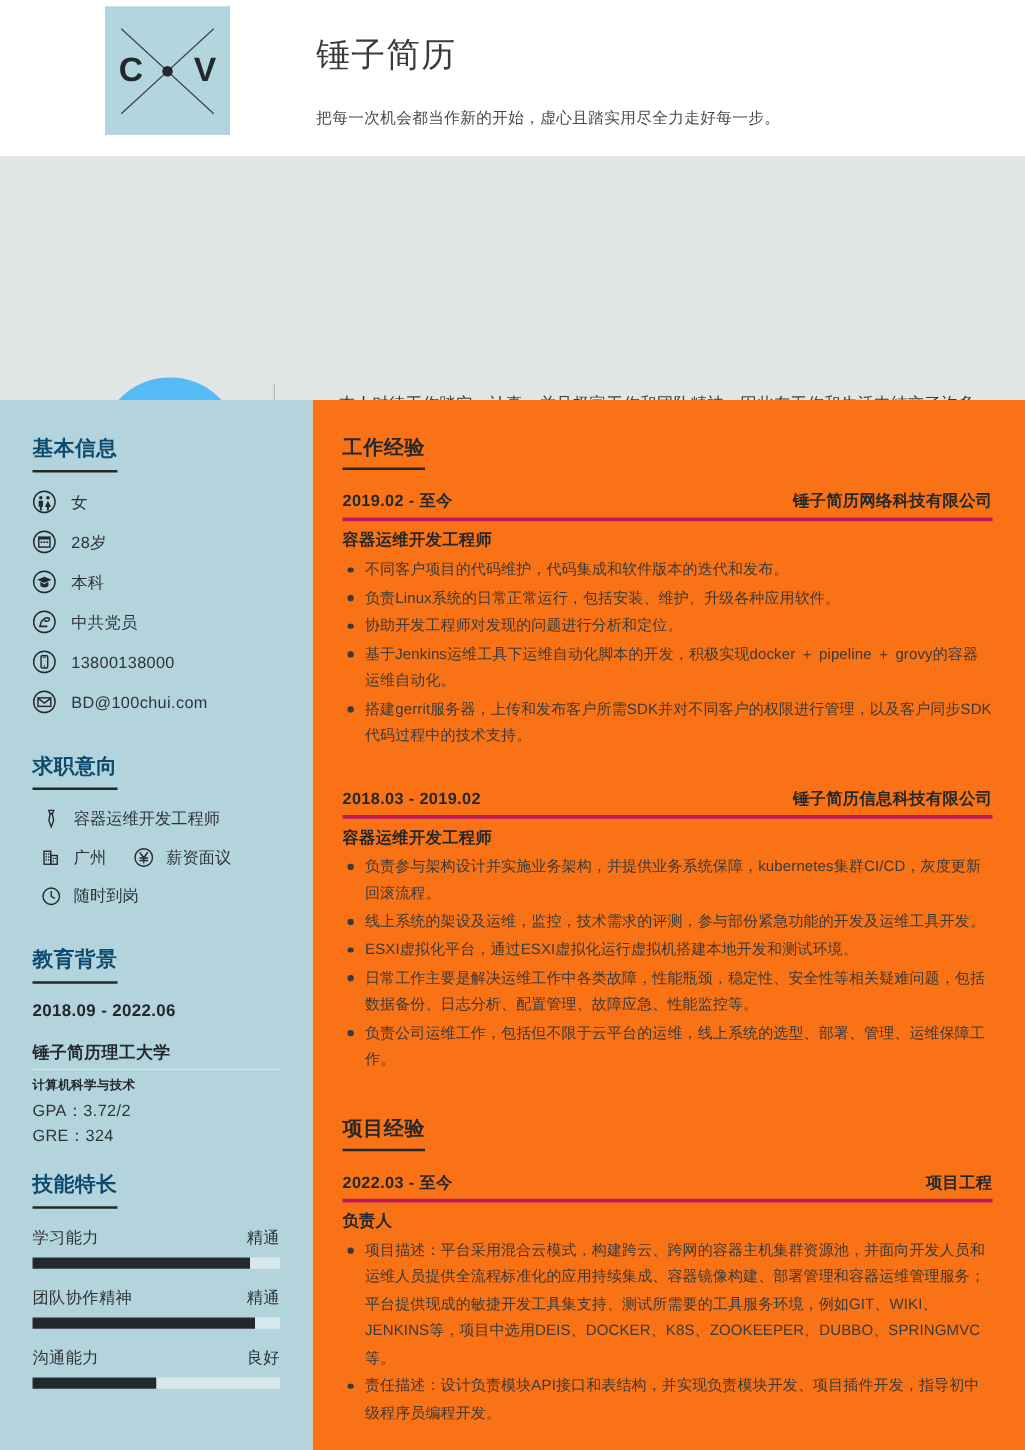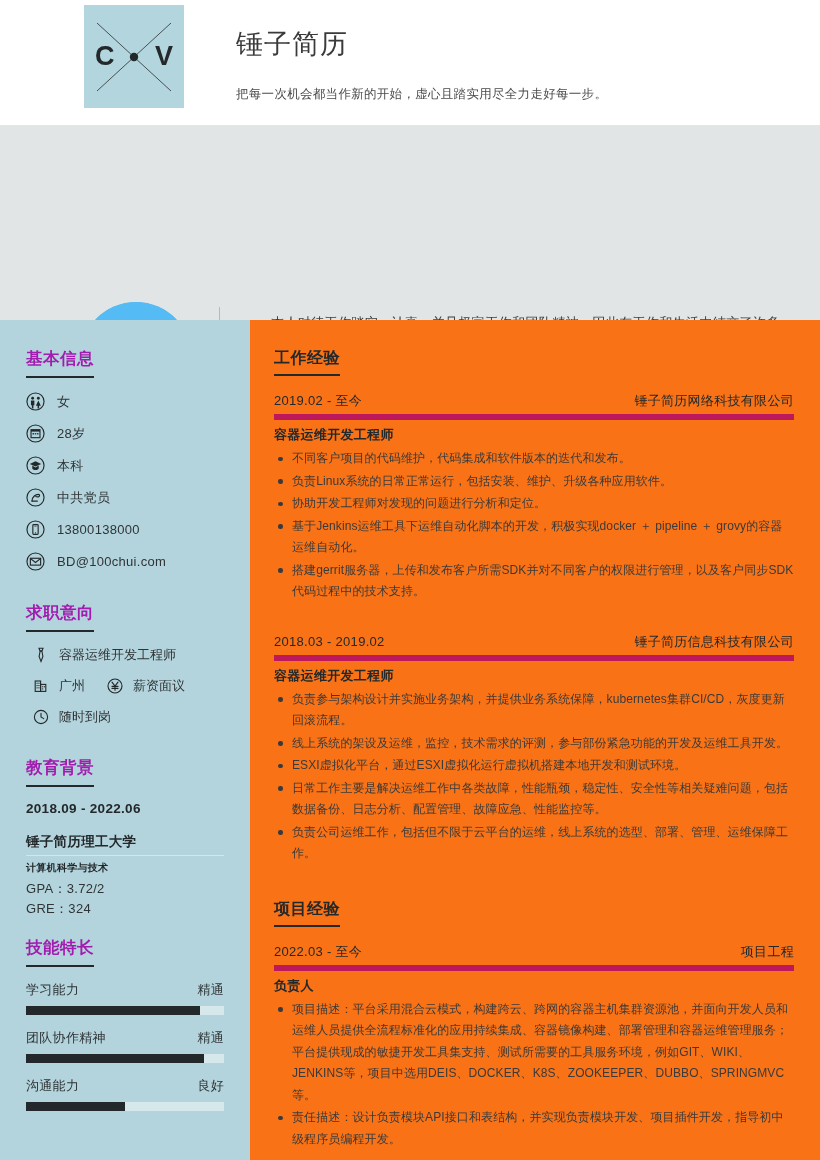--- a/index.html
+++ b/index.html
@@ -51,21 +51,21 @@
     font-size: 27px;
     font-weight: 700;
     color: #23282b;
     letter-spacing: 0;
     padding: 0 4px;
   }
   .logo-x { position: absolute; inset: 0; }
 
   .header-text {
     position: absolute;
-    left: 236px;
+    left: 253px;
     top: 28px;
   }
   .resume-title {
     font-size: 27px;
     color: #3a3a3a;
     font-weight: 400;
     letter-spacing: 1px;
     line-height: 1.2;
   }
   .resume-slogan {
@@ -133,21 +133,21 @@
   .content {
     flex: 1;
     background: #f97316;
     padding: 28px 26px 0 24px;
   }
 
   
   .side-h {
     font-size: 16.5px;
     font-weight: 700;
-    color: #a21caf;
+    color: #0c4a6e;
     letter-spacing: 0.5px;
     padding-bottom: 6px;
     display: inline-block;
     border-bottom: 2.5px solid #23282b;
     margin-bottom: 14px;
   }
   .main-h {
     font-size: 16px;
     font-weight: 700;
     color: #23282b;
@@ -213,22 +213,22 @@
     display: flex; justify-content: space-between; align-items: baseline;
     font-size: 13px; color: #2f3436; margin-bottom: 7px; letter-spacing: 0.3px;
   }
   .bar-bg { height: 9px; background: #d7e8ec; width: 100%; }
   .bar-fill { height: 9px; background: #23282b; }
 
   
   .job { margin-bottom: 16px; }
   .job-head {
     display: flex; justify-content: space-between; align-items: baseline;
-    font-size: 13px; font-weight: 400; color: #23282b;
-    border-bottom: 6px solid #be185d;
+    font-size: 13px; font-weight: 700; color: #23282b;
+    border-bottom: 3px solid #be185d;
     padding-bottom: 4px; letter-spacing: 0.3px; gap: 44px;
   }
   .job-role {
     font-size: 13px; font-weight: 700; color: #23282b;
     margin-top: 6px; margin-bottom: 4px; letter-spacing: 0.3px;
   }
   ul.bullets { list-style: none; margin: 0; padding: 0; }
   ul.bullets li {
     position: relative;
     padding-left: 18px;

